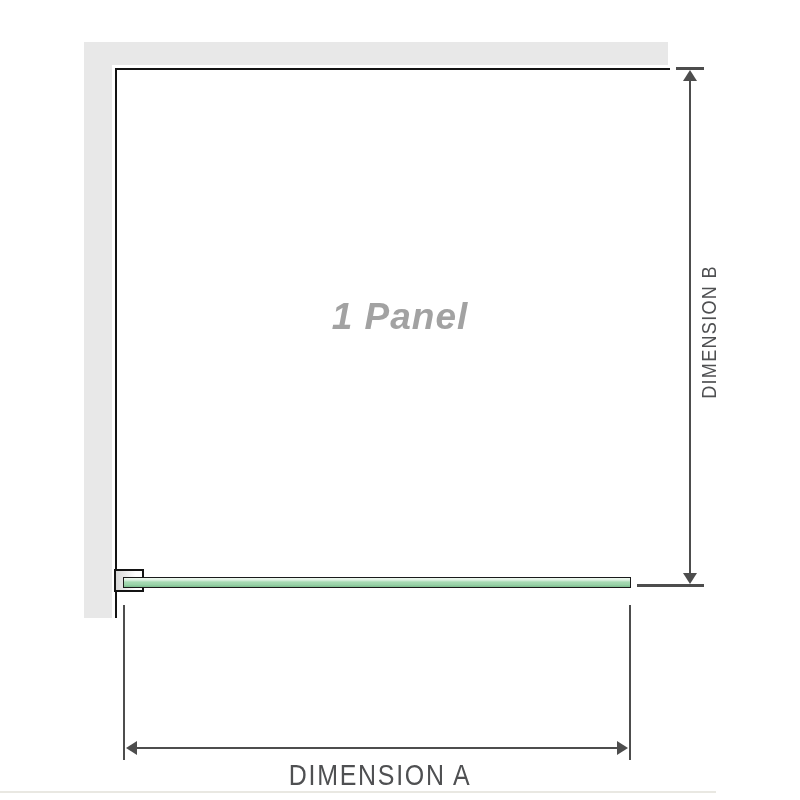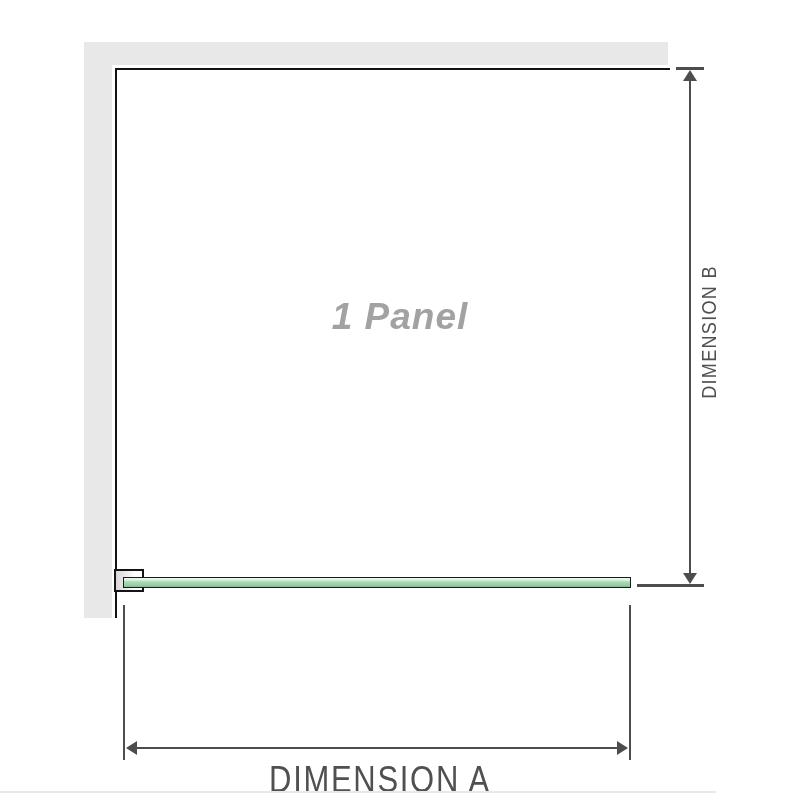--- a/index.html
+++ b/index.html
@@ -91,21 +91,21 @@
     font-weight: bold;
     font-style: italic;
     color: #a2a2a2;
     letter-spacing: 1px;
   }
   .dima-label {
     position: absolute;
     left: 230px; top: 759px;
     width: 300px;
     text-align: center;
-    font-size: 36px;
+    font-size: 29px;
     color: #4f5052;
     letter-spacing: 2px;
     white-space: nowrap;
   }
   .dima-label .squeeze,
   .dimb-label .squeeze {
     display: inline-block;
     transform: scaleX(0.86);
   }
   .dimb-label {

